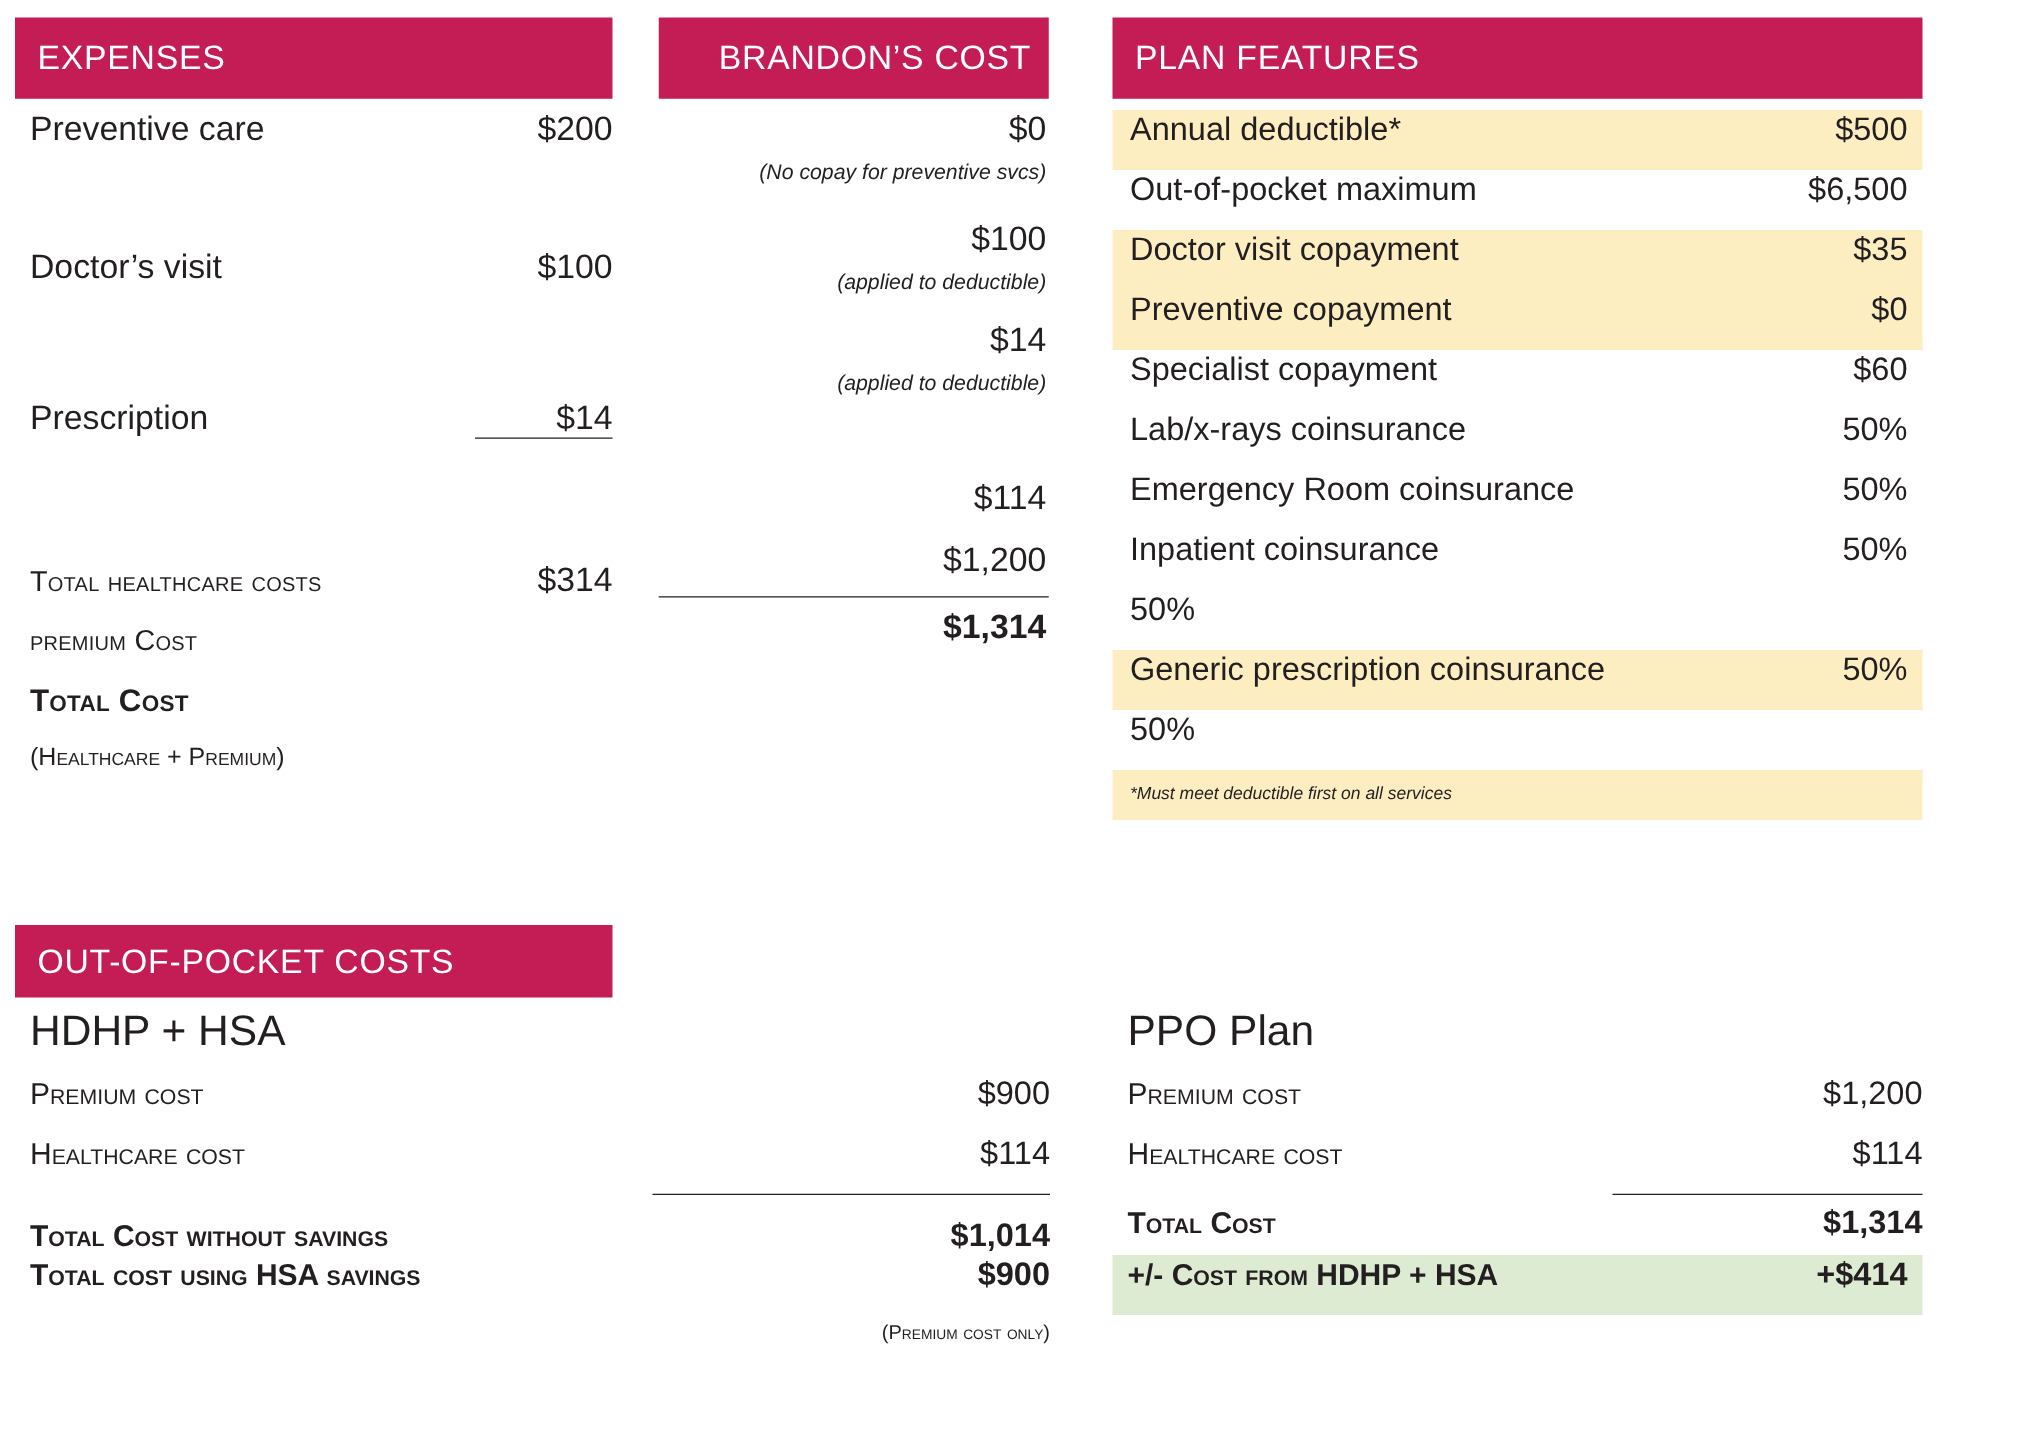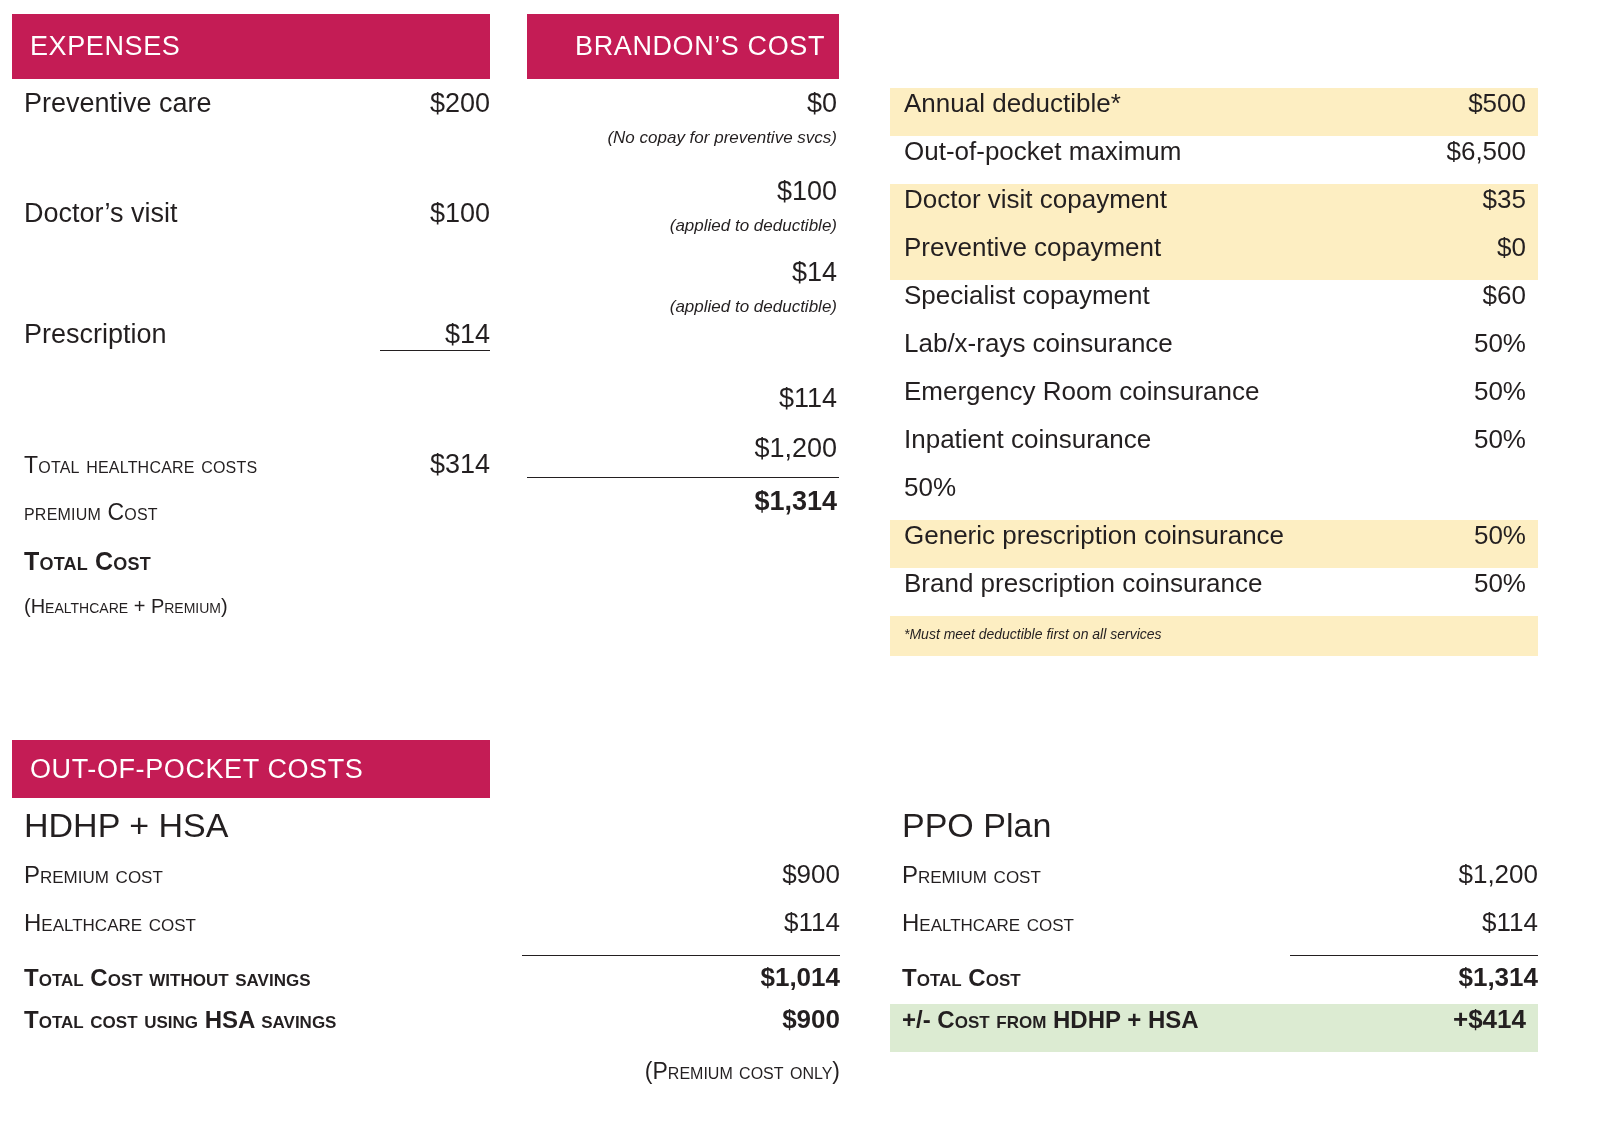--- a/index.html
+++ b/index.html
@@ -151,21 +151,21 @@
     height: 48px;
     padding-left: 12px;
     box-sizing: border-box;
   }
   .sum-row .lbl { font-size: 24px; }
   .sum-row .val { font-size: 26px; text-align: right; }
   .greenband {
     background: #dcebd2;
   }
   .sum-note {
-    font-size: 23px;
+    font-size: 16px;
     text-align: right;
     padding-top: 6px;
   }
   .hdhp-rule {
     margin-left: 510px;
     border-bottom: 1.5px solid #231f20;
     height: 0;
   }
   .ppo-rule {
     margin-left: 400px;
@@ -243,20 +243,23 @@
     </div>
     <div style="text-align:right;padding-right:2px;height:44px;">
       <span class="val">$1,200</span>
     </div>
     <div class="rule"></div>
     <div style="text-align:right;padding-right:2px;height:48px;padding-top:8px;">
       <span class="val bold">$1,314</span>
     </div>
   </div>
 
+  <div class="bar" id="features-header">
+    <span class="bar-label">PLAN FEATURES</span>
+  </div>
 
   <div id="features-body">
     <div class="feat-row hl">
       <span class="lbl">Annual deductible*</span>
       <span class="val">$500</span>
     </div>
     <div class="feat-row">
       <span class="lbl">Out-of-pocket maximum</span>
       <span class="val">$6,500</span>
     </div>
@@ -285,42 +288,41 @@
       <span class="val">50%</span>
     </div>
     <div class="feat-row">
       <span class="val">50%</span>
     </div>
     <div class="feat-row hl">
       <span class="lbl">Generic prescription coinsurance</span>
       <span class="val">50%</span>
     </div>
     <div class="feat-row">
-      <span class="lbl">Brand prescription coinsurance</span>
       <span class="val">50%</span>
     </div>
     <div class="feat-foot">*Must meet deductible first on all services</div>
   </div>
 
   <div class="bar" id="oop-header">
     <span class="bar-label">OUT-OF-POCKET COSTS</span>
   </div>
 
   <div id="hdhp-block">
     <div class="plan-title">HDHP + HSA</div>
     <div class="sum-row">
       <span class="lbl" style="font-variant:small-caps;">Premium cost</span>
       <span class="val">$900</span>
     </div>
     <div class="sum-row">
       <span class="lbl" style="font-variant:small-caps;">Healthcare cost</span>
       <span class="val">$114</span>
     </div>
     <div class="hdhp-rule"></div>
-    <div class="sum-row" style="padding-top:6px;">
+    <div class="sum-row" style="padding-top:6px;align-items:flex-end;">
       <span class="lbl bold" style="font-variant:small-caps;">Total Cost without savings</span>
       <span class="val bold">$1,014</span>
     </div>
     <div class="sum-row">
       <span class="lbl bold" style="font-variant:small-caps;">Total cost using HSA savings</span>
       <span class="val bold">$900</span>
     </div>
     <div class="sum-note" style="font-variant:small-caps;">(Premium cost only)</div>
   </div>
 

